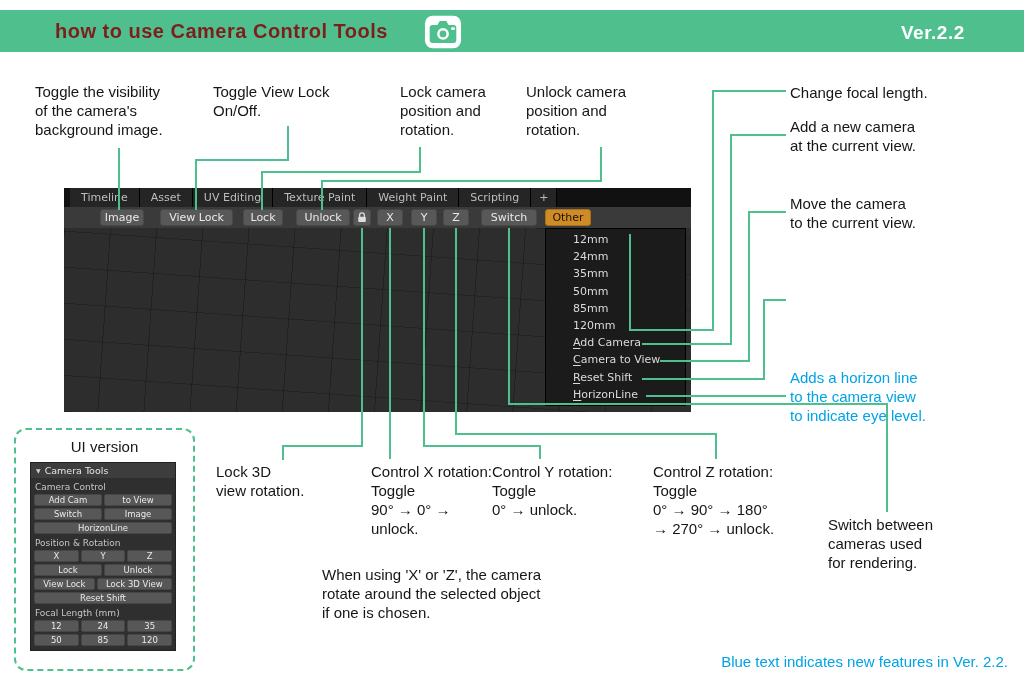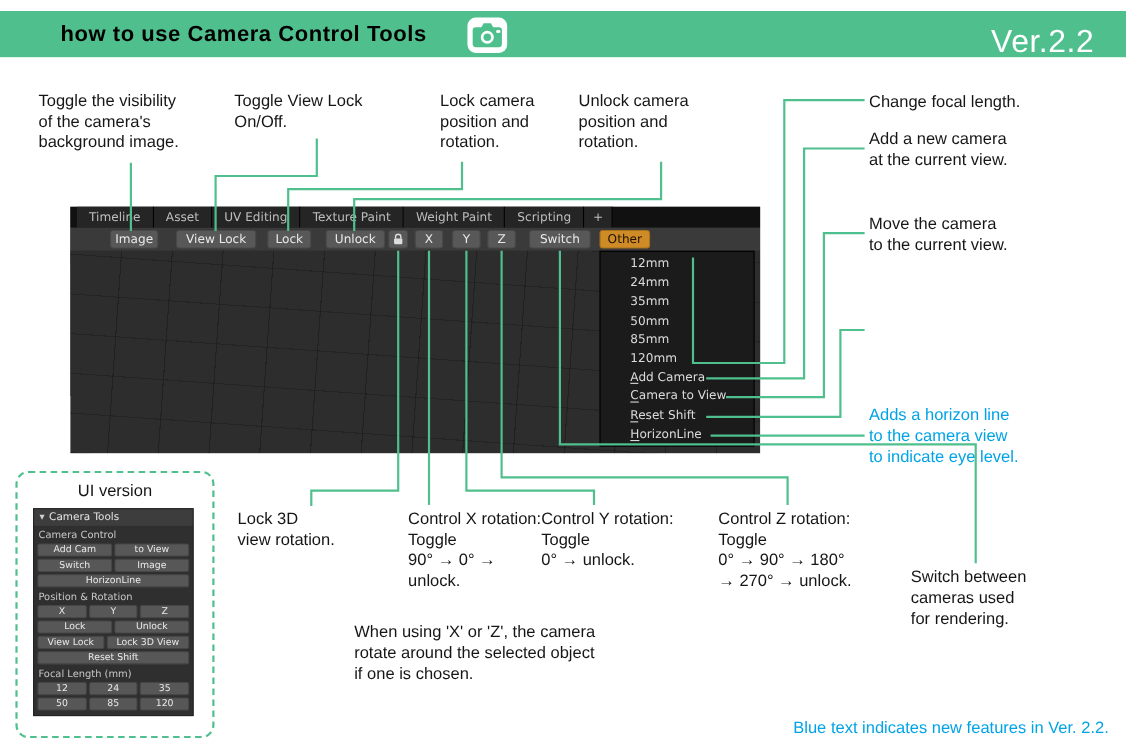--- a/index.html
+++ b/index.html
@@ -1,24 +1,24 @@
 <!DOCTYPE html>
 <html><head>
 <meta charset="utf-8">
 <style>
   html,body{margin:0;padding:0;background:#ffffff;}
   .canvas{position:relative;width:1024px;height:683px;background:#ffffff;overflow:hidden;
           font-family:"Liberation Sans","DejaVu Sans",sans-serif;}
 
   
   .titlebar{position:absolute;left:0;top:10px;width:1024px;height:42px;background:#4FC08D;}
-  .titlebar .subtitle{position:absolute;left:55px;top:10px;font-size:20px;font-weight:bold;color:#000000;letter-spacing:.5px;}
+  .titlebar .subtitle{position:absolute;left:55px;top:10px;font-size:20px;font-weight:bold;color:#7f1d1d;letter-spacing:.5px;}
   .titlebar .cam-icon{position:absolute;left:424px;top:3px;}
   .titlebar .apptitle{position:absolute;left:486px;top:1px;font-size:37px;font-weight:bold;color:#fff;letter-spacing:6px;}
-  .titlebar .version{position:absolute;left:901px;top:12px;font-size:29px;font-weight:normal;color:#fff;letter-spacing:.5px;}
+  .titlebar .version{position:absolute;left:901px;top:12px;font-size:19px;font-weight:bold;color:#fff;letter-spacing:.5px;}
 
   
   .note{position:absolute;z-index:7;font-size:15px;line-height:19px;color:#161616;white-space:pre-line;}
   .note.blue{color:#00A3E6;}
 
   
   .overlay{position:absolute;left:0;top:0;z-index:6;pointer-events:none;}
   .overlay polyline{fill:none;stroke:#4FC08D;stroke-width:2;}
 
   

